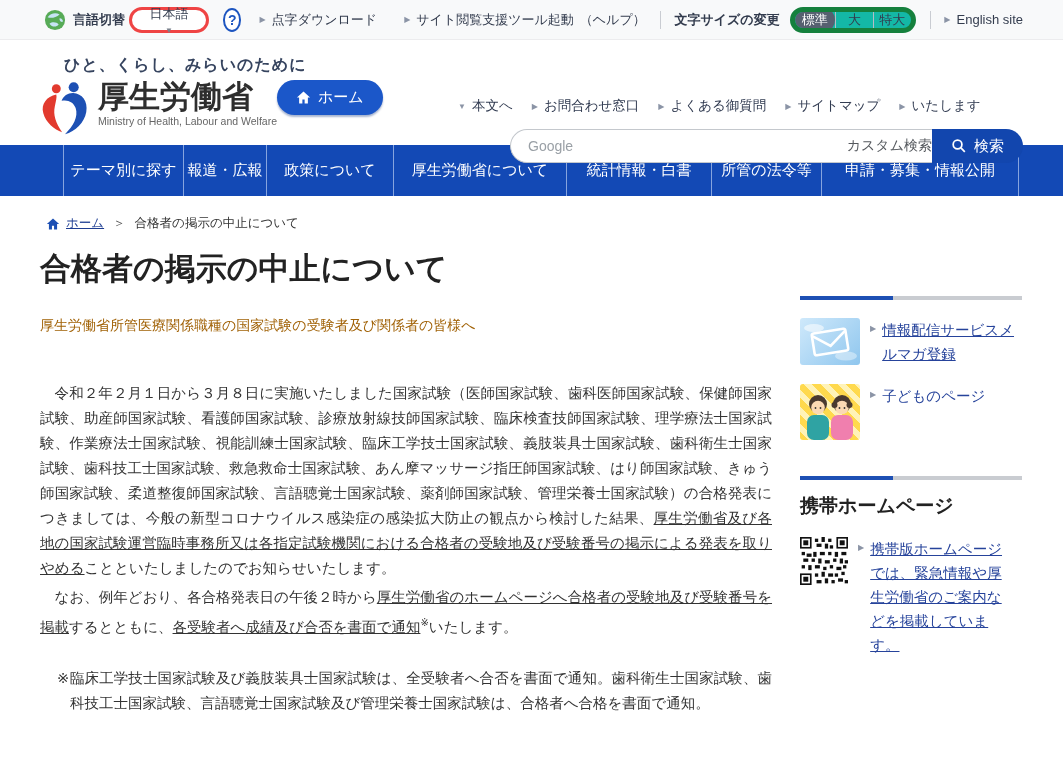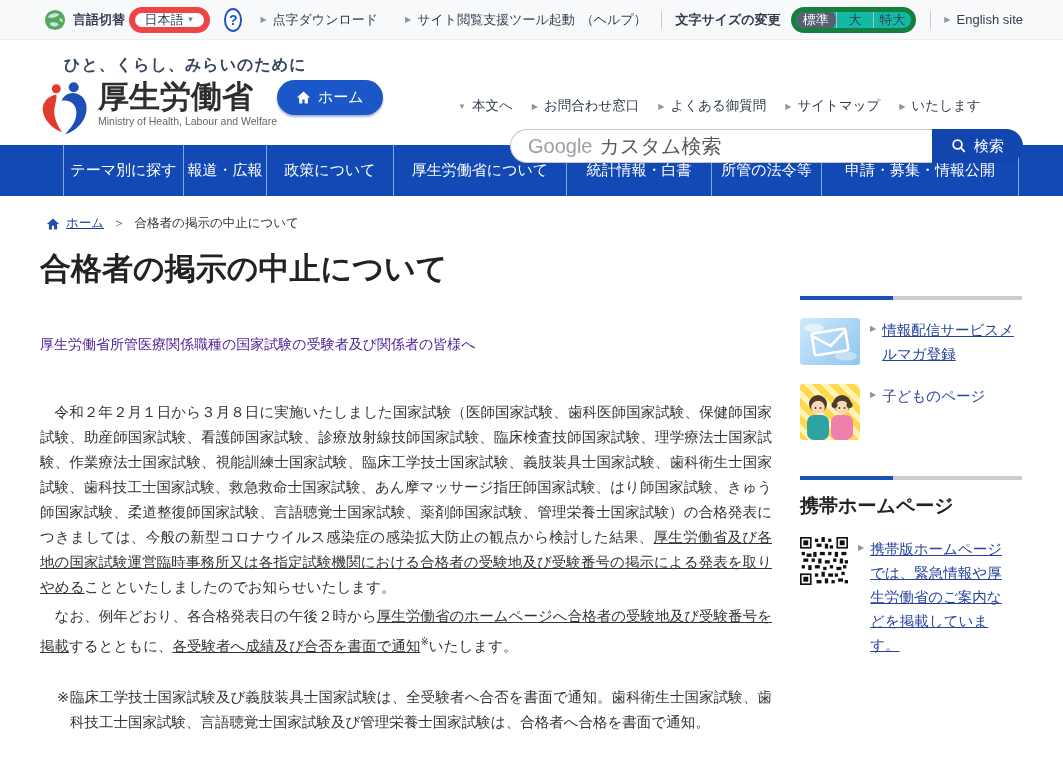--- a/index.html
+++ b/index.html
@@ -4,23 +4,23 @@
 <style>
   * { margin:0; padding:0; box-sizing:border-box; }
   html,body { width:1063px; height:771px; background:#fff; overflow:hidden;
     font-family:"Liberation Sans","DejaVu Sans",sans-serif; color:#333; }
 
   
   .topbar { height:40px; background:#f8f9fa; border-bottom:1px solid #ececee;
     display:flex; align-items:center; padding:0 40px 0 44px; font-size:13px; color:#333c4e; }
   .globe { width:22px; height:22px; flex:none; }
   .tb-label { font-weight:bold; margin:0 4px 0 7px; white-space:nowrap; }
-  .lang-select { width:108px; height:26px; background:#fff; border:6px solid #ef4444;
+  .lang-select { width:108px; height:26px; background:#fff; border:3px solid #ef4444;
     border-radius:13px; display:flex; align-items:center; justify-content:center;
-    gap:3px; cursor:pointer; }
+    gap:3px; cursor:pointer;flex-direction:column; }
   .caret { font-size:8px; color:#7a828e; }
   .help-circle { width:24px; height:24px; border:2px solid #1d55c0; border-radius:50%;
     color:#1d55c0; font-weight:bold; font-size:14px; display:flex; align-items:center;
     justify-content:center; background:#fff; margin:0 18px 0 14px; cursor:pointer; }
   .tb-link { display:flex; align-items:center; white-space:nowrap; cursor:pointer; color:#333c4e; }
   .arrow { font-size:8px; color:#8b94a6; margin-right:6px; }
   .tb-sep { width:1px; height:18px; background:#c9ccd2; margin:0 14px; }
   .fs-label { font-weight:bold; white-space:nowrap; margin-right:10px; }
   .size-pill { display:flex; align-items:center; height:26px; border:5px solid #15803d;
     border-radius:13px; background:#14b8a6; overflow:hidden; }
@@ -40,21 +40,21 @@
   .home-btn { position:absolute; left:277px; top:40px; height:35px; padding:0 19px;
     background:#1b57c9; color:#fff; border:none; border-radius:18px; font-size:15px;
     display:flex; align-items:center; gap:7px; cursor:pointer;
     box-shadow:0 2px 2px rgba(0,40,120,.35); font-family:inherit; }
   .hlinks { position:absolute; left:458px; top:57px; display:flex; gap:19px;
     font-size:13.5px; color:#323c52; }
   .hlink { display:flex; align-items:center; cursor:pointer; white-space:nowrap; }
   .search { position:absolute; left:510px; top:89px; width:513px; height:34px; display:flex; }
   .search-input { flex:1; background:#fff; border:1px solid #c4c8cd; border-right:none;
     border-radius:17px 0 0 17px; display:flex; align-items:center; padding-left:17px;
-    font-size:20px; cursor:text; }
+    font-size:14px; cursor:text;justify-content:space-between; }
   .ph-brand { color:#9aa0a6; margin-right:7px; }
   .ph-text { color:#55595e; }
   .search-btn { width:91px; background:#1246ae; border:none; border-radius:0 17px 17px 0;
     color:#fff; font-size:15px; display:flex; align-items:center; justify-content:center;
     gap:7px; cursor:pointer; font-family:inherit; }
 
   
   .nav { height:51px; background:#1349b5; display:flex; }
   .nav-spacer { width:64px; border-right:1px solid rgba(230,238,255,.55); }
   .nav-item { display:flex; align-items:center; justify-content:center; color:#fff;
@@ -67,21 +67,21 @@
   .bc-home { display:flex; align-items:center; gap:6px; cursor:pointer; }
   .bc-link { color:#1d3d92; text-decoration:underline; }
   .bc-sep { color:#555; }
 
   
   .page { display:flex; align-items:flex-start; }
   .main-col { margin-left:40px; width:732px; }
   .sidebar { margin-left:28px; width:222px; }
 
   h1.page-title { margin-top:16px; font-size:31px; font-weight:bold; color:#222; }
-  .subtitle { margin-top:46px; font-size:14px; color:#4c1d95; }
+  .subtitle { margin-top:27px; font-size:14px; color:#a16207; }
   .para { margin-top:4px; font-size:14.5px; line-height:25px; text-align:justify; color:#333; }
   .para.first { margin-top:46px; }
   .u { text-decoration:underline; }
   sup.ref { font-size:10px; vertical-align:super; }
   .note { margin-top:26px; display:flex; font-size:14.5px; line-height:25px; }
   .note-mark { flex:none; width:30px; padding-left:17px; }
   .note-text { flex:1; text-align:justify; }
 
   
   .sb-bar { height:4px; margin-top:64px; background:linear-gradient(to right,#1d50b4 0 42%,#c9ccd1 42% 100%); }

